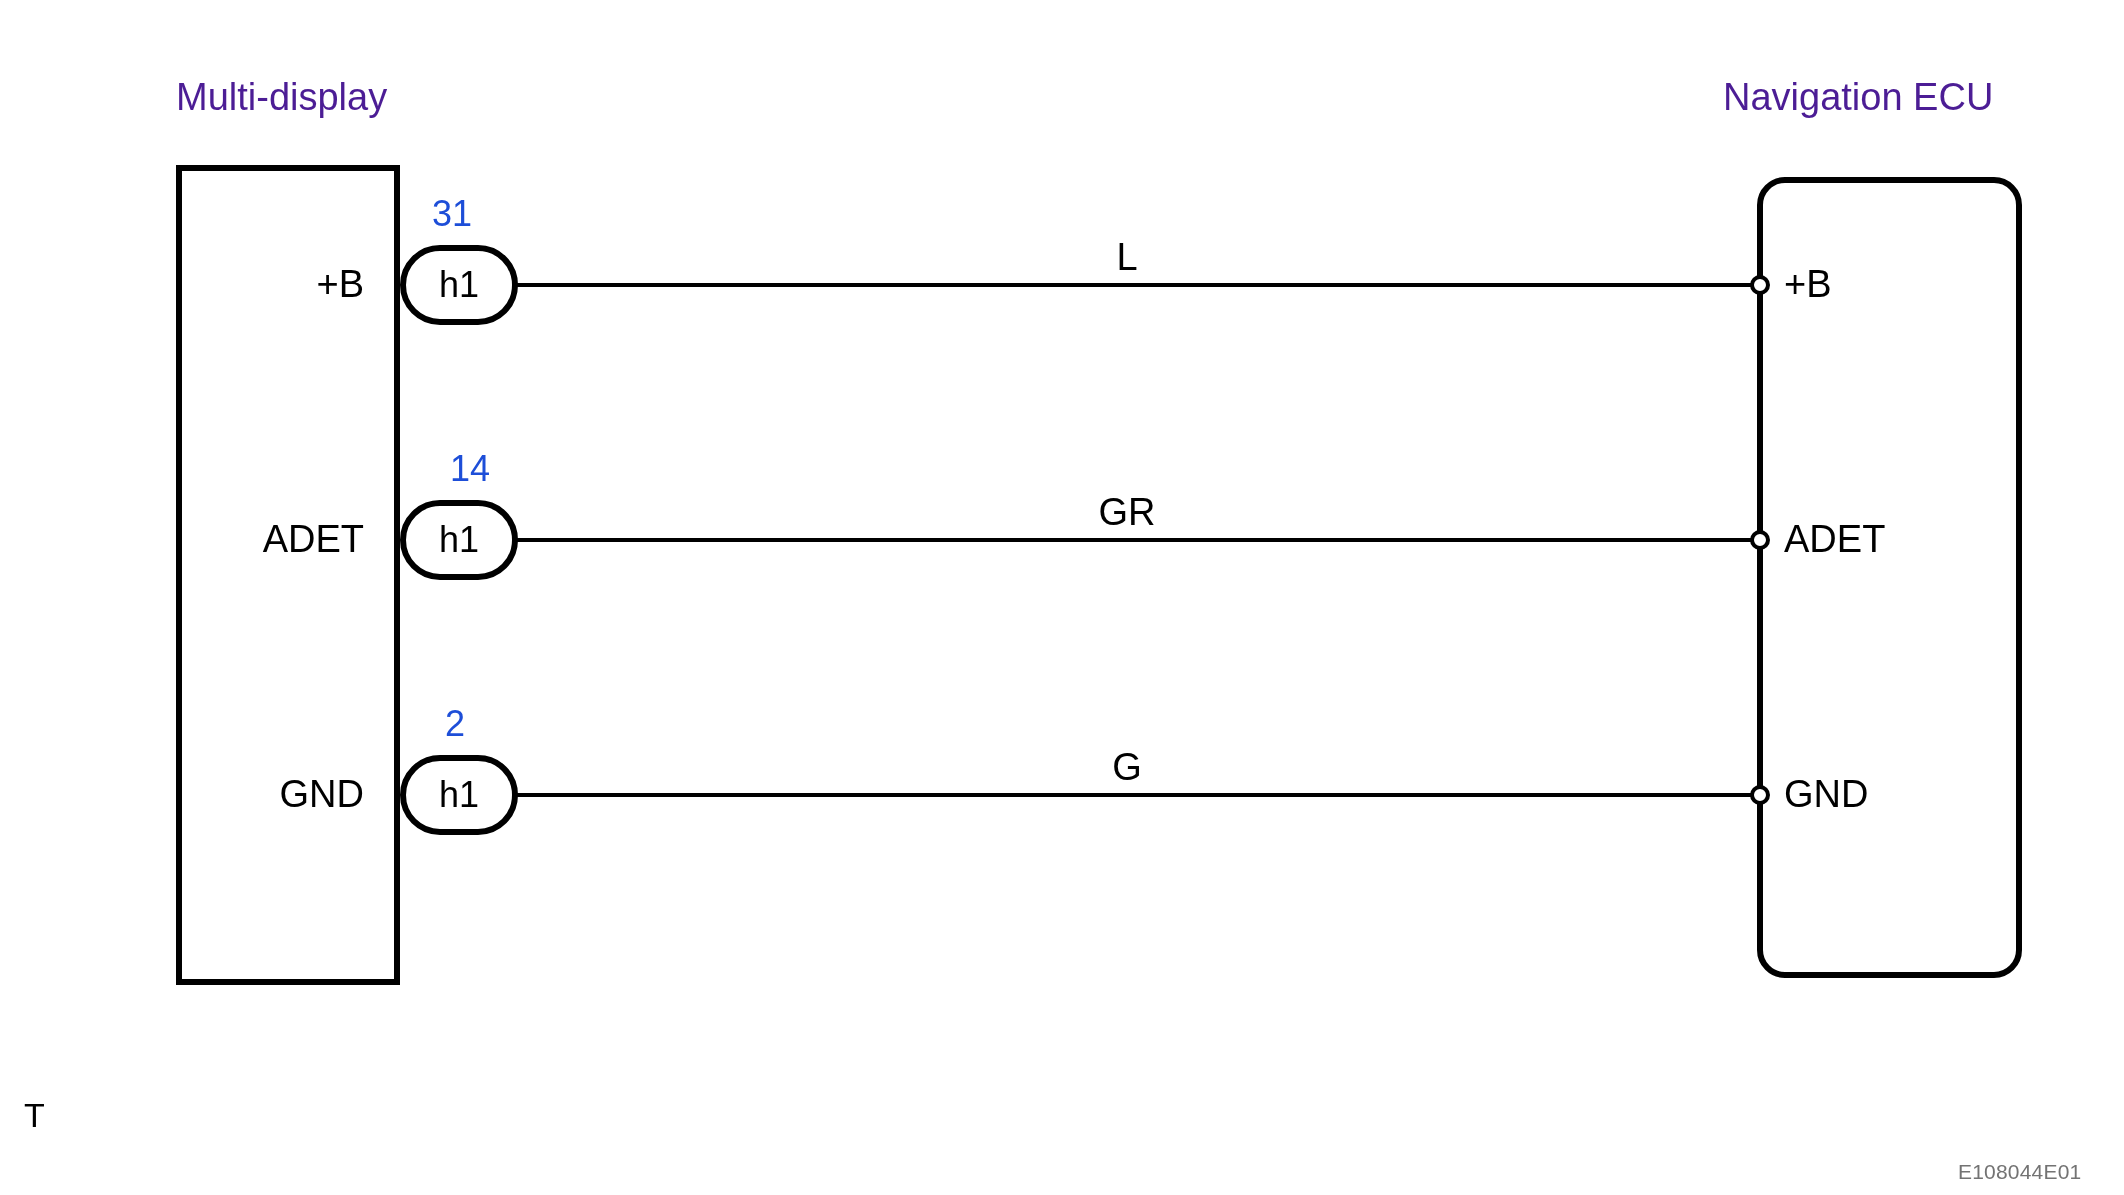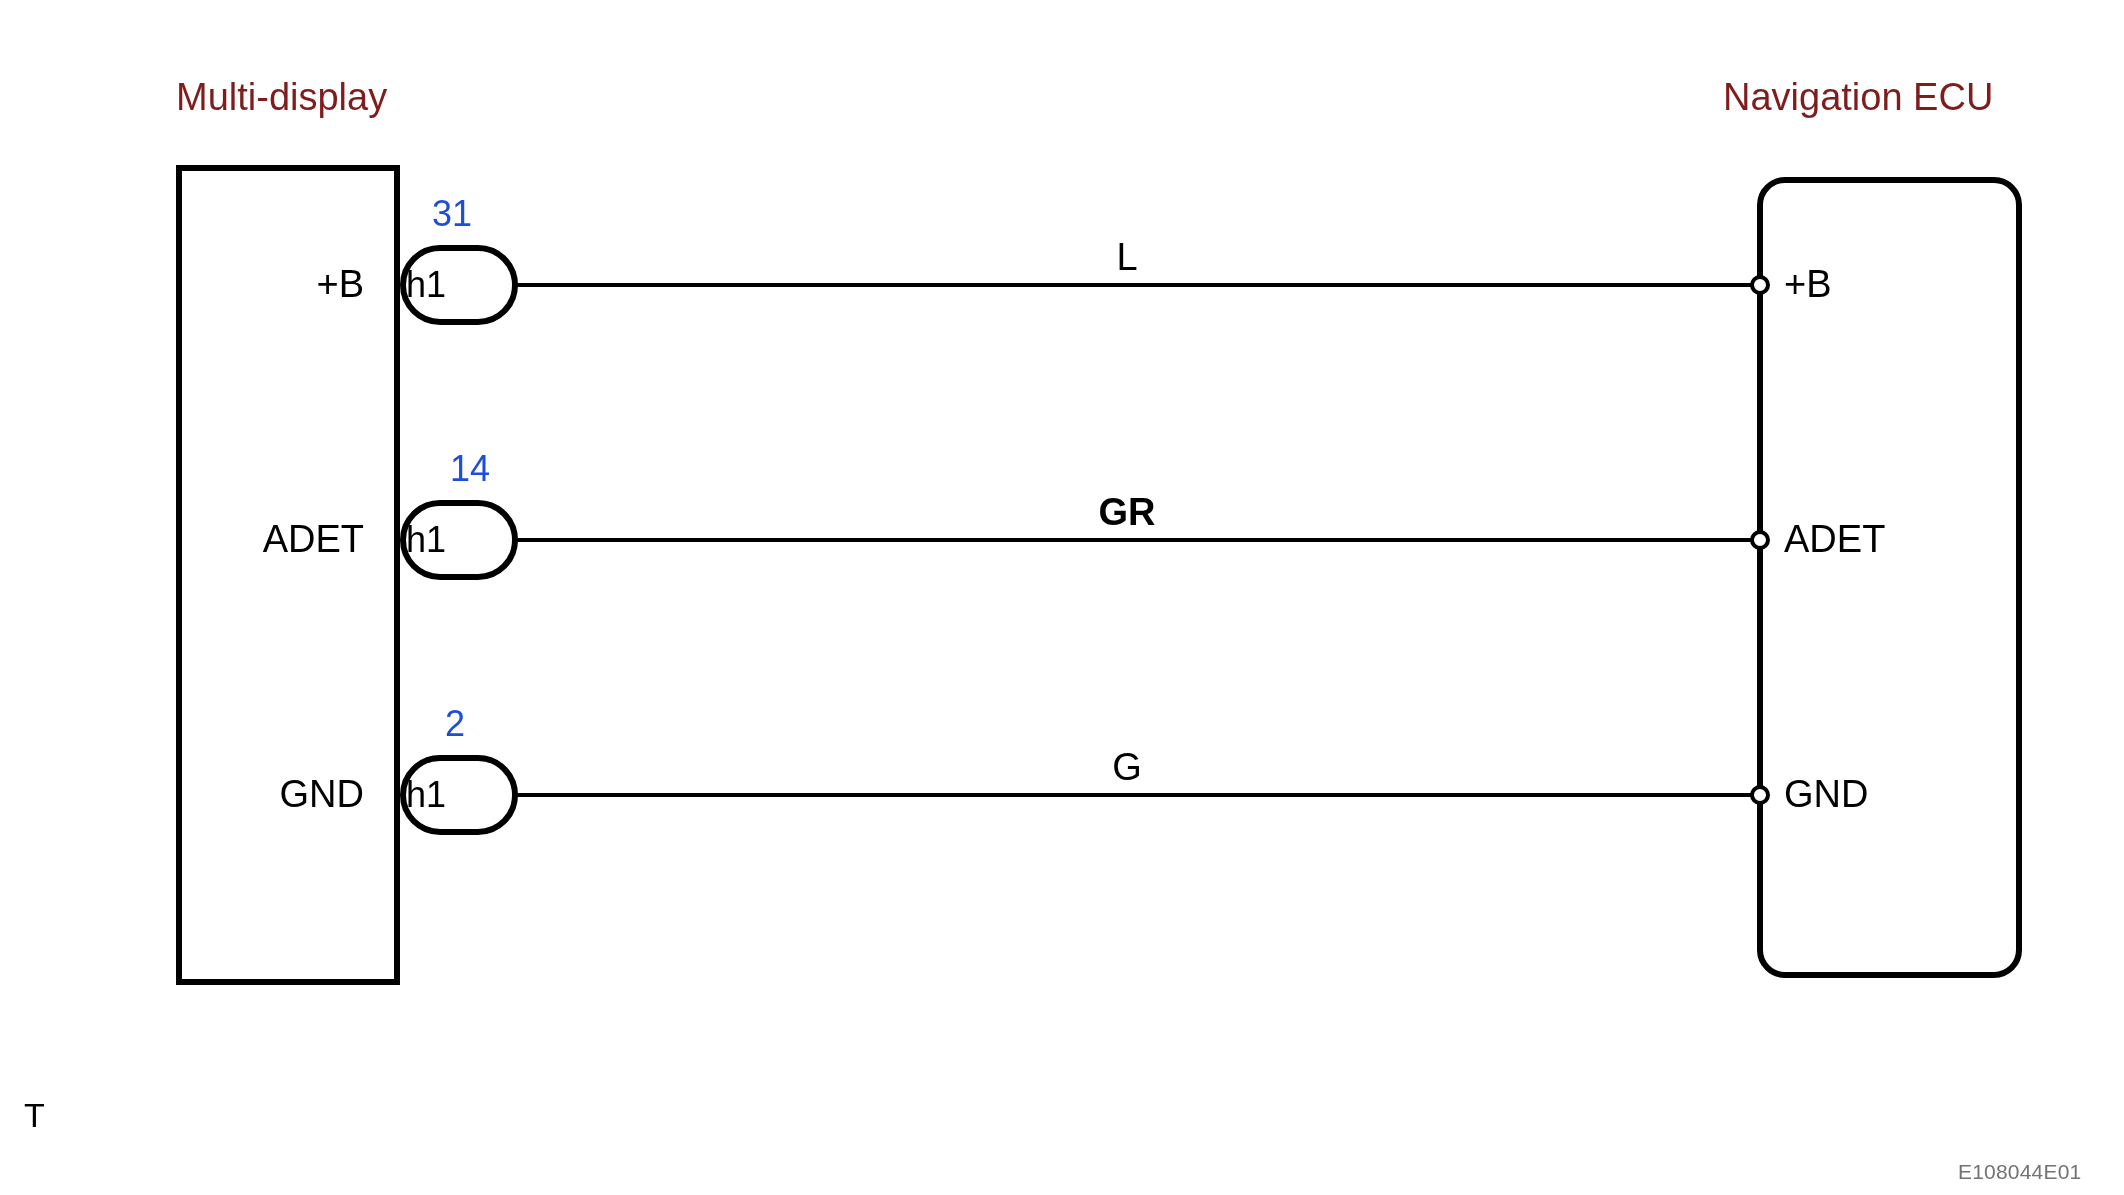--- a/index.html
+++ b/index.html
@@ -19,21 +19,21 @@
     background: #ffffff;
     overflow: hidden;
   }
 
   
   .title {
     position: absolute;
     font-size: 38px;
     line-height: 1;
     white-space: nowrap;
-    color: #7f1d1d;
+    color: #4c1d95;
   }
   #title-left  { left: 176px; top: 78px; }
   #title-right { left: 1723px; top: 78px; text-align: center; }
 
   
   #left-box {
     position: absolute;
     left: 176px;
     top: 165px;
     width: 224px;
@@ -77,21 +77,21 @@
     box-sizing: border-box;
     background: #fff;
     z-index: 5;
   }
   .pill-text {
     position: absolute;
     left: 0;
     right: 0;
     top: 50%;
     transform: translateY(-50%);
-    text-align: left;
+    text-align: center;
     font-size: 36px;
     line-height: 1;
     color: #000;
   }
 
   
   .pin-no {
     position: absolute;
     font-size: 36px;
     line-height: 1;
@@ -189,21 +189,21 @@
   <div class="pin-no" style="left:450px; top:451px;">14</div>
 
   <div class="left-sig" style="left:170px; top:520px; width:210px; text-align:right; padding-right:16px; box-sizing:border-box;">ADET</div>
 
   <div class="pill" style="left:400px; top:500px;">
     <span class="pill-text">h1</span>
   </div>
 
   <div class="wire" style="left:516px; top:538px; width:1243px;"></div>
 
-  <div class="wire-label" style="left:1007px; top:493px; width:240px;font-weight:bold;">GR</div>
+  <div class="wire-label" style="left:1007px; top:493px; width:240px;">GR</div>
 
   <div class="terminal" style="left:1750px; top:530px;"></div>
 
   <div class="ecu-sig" style="left:1784px; top:520px;">ADET</div>
 
   <div class="pin-no" style="left:445px; top:706px;">2</div>
 
   <div class="left-sig" style="left:170px; top:775px; width:210px; text-align:right; padding-right:16px; box-sizing:border-box;">GND</div>
 
   <div class="pill" style="left:400px; top:755px;">

